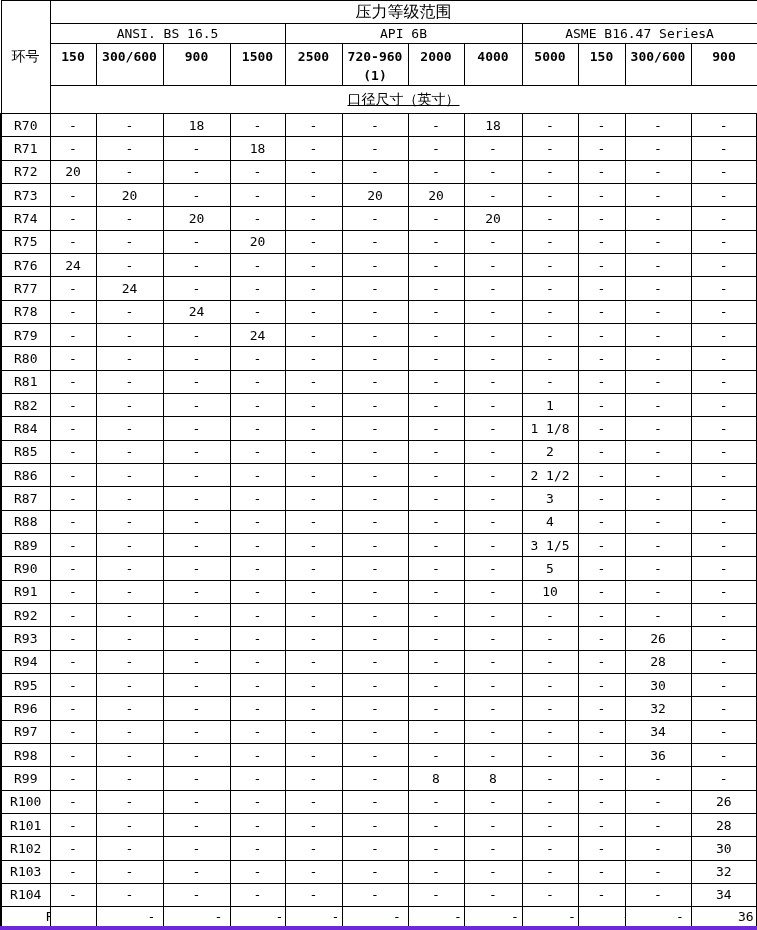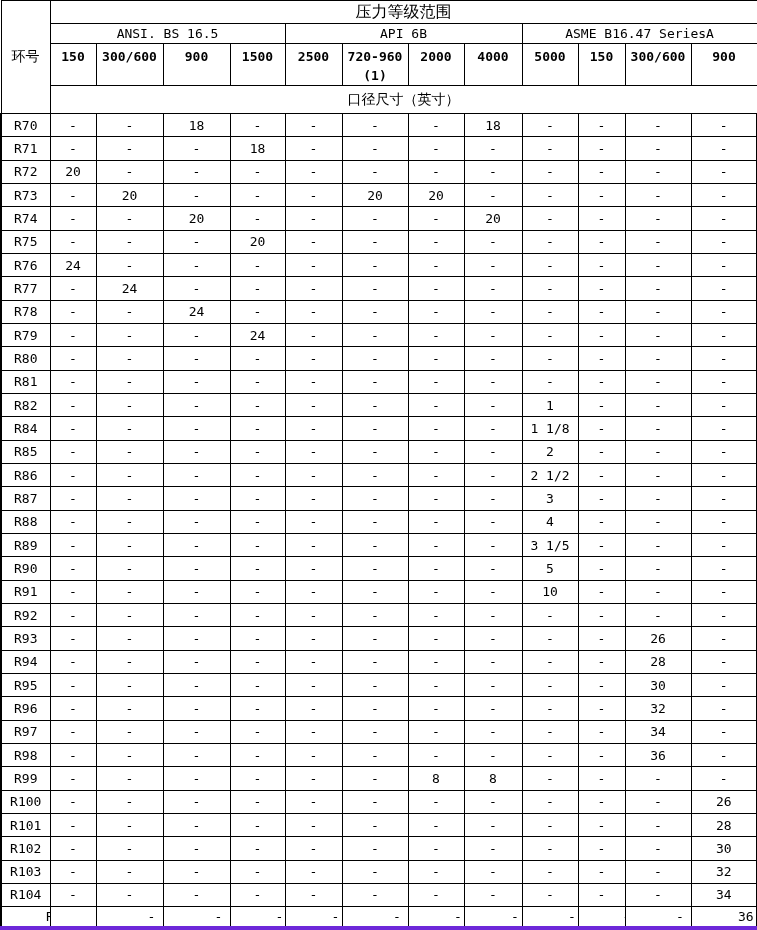--- a/index.html
+++ b/index.html
@@ -28,21 +28,21 @@
     text-align: center;
     vertical-align: middle;
     font-weight: normal;
     white-space: pre-line;
     overflow: hidden;
   }
   
   tr.row-title   { height: 23px; }
   tr.row-groups  { height: 20px; }
   tr.row-classes { height: 42px; }
-  tr.row-size    { height: 28px; }
+  tr.row-size    { height: 28px; text-decoration: underline; }
   tbody tr       { height: 23.34px; }
 
   th.corner {
     border-top: none;            
     border-left: 2px solid #000;
     vertical-align: top;
     padding-top: 26px;
     font-size: 14px;
   }
   th.title {

